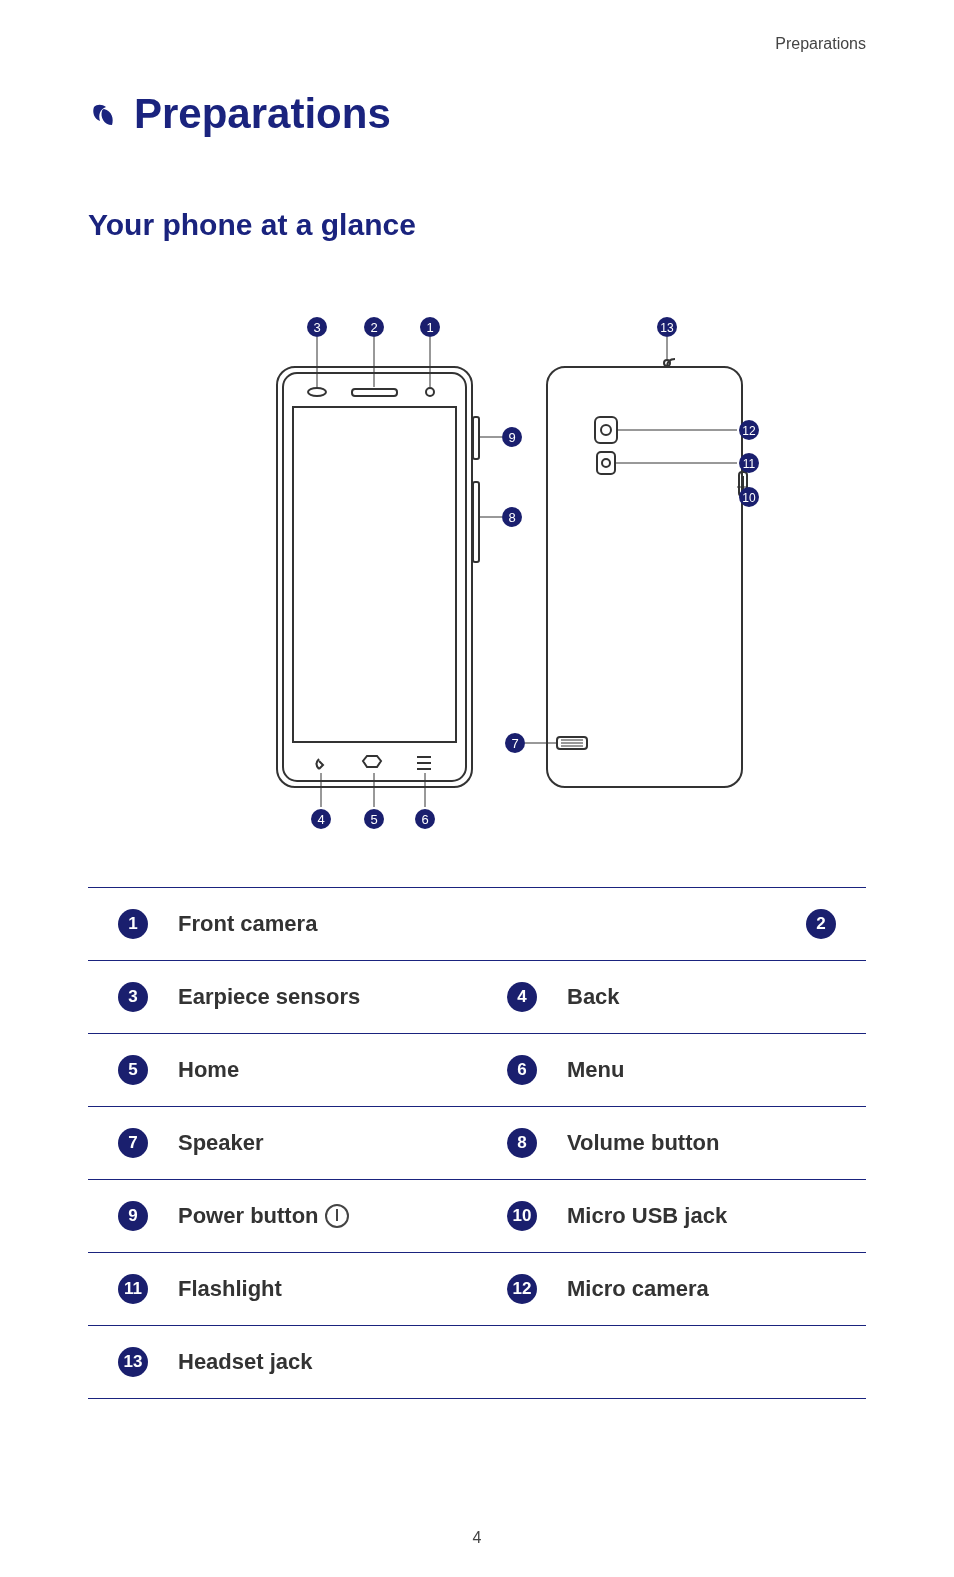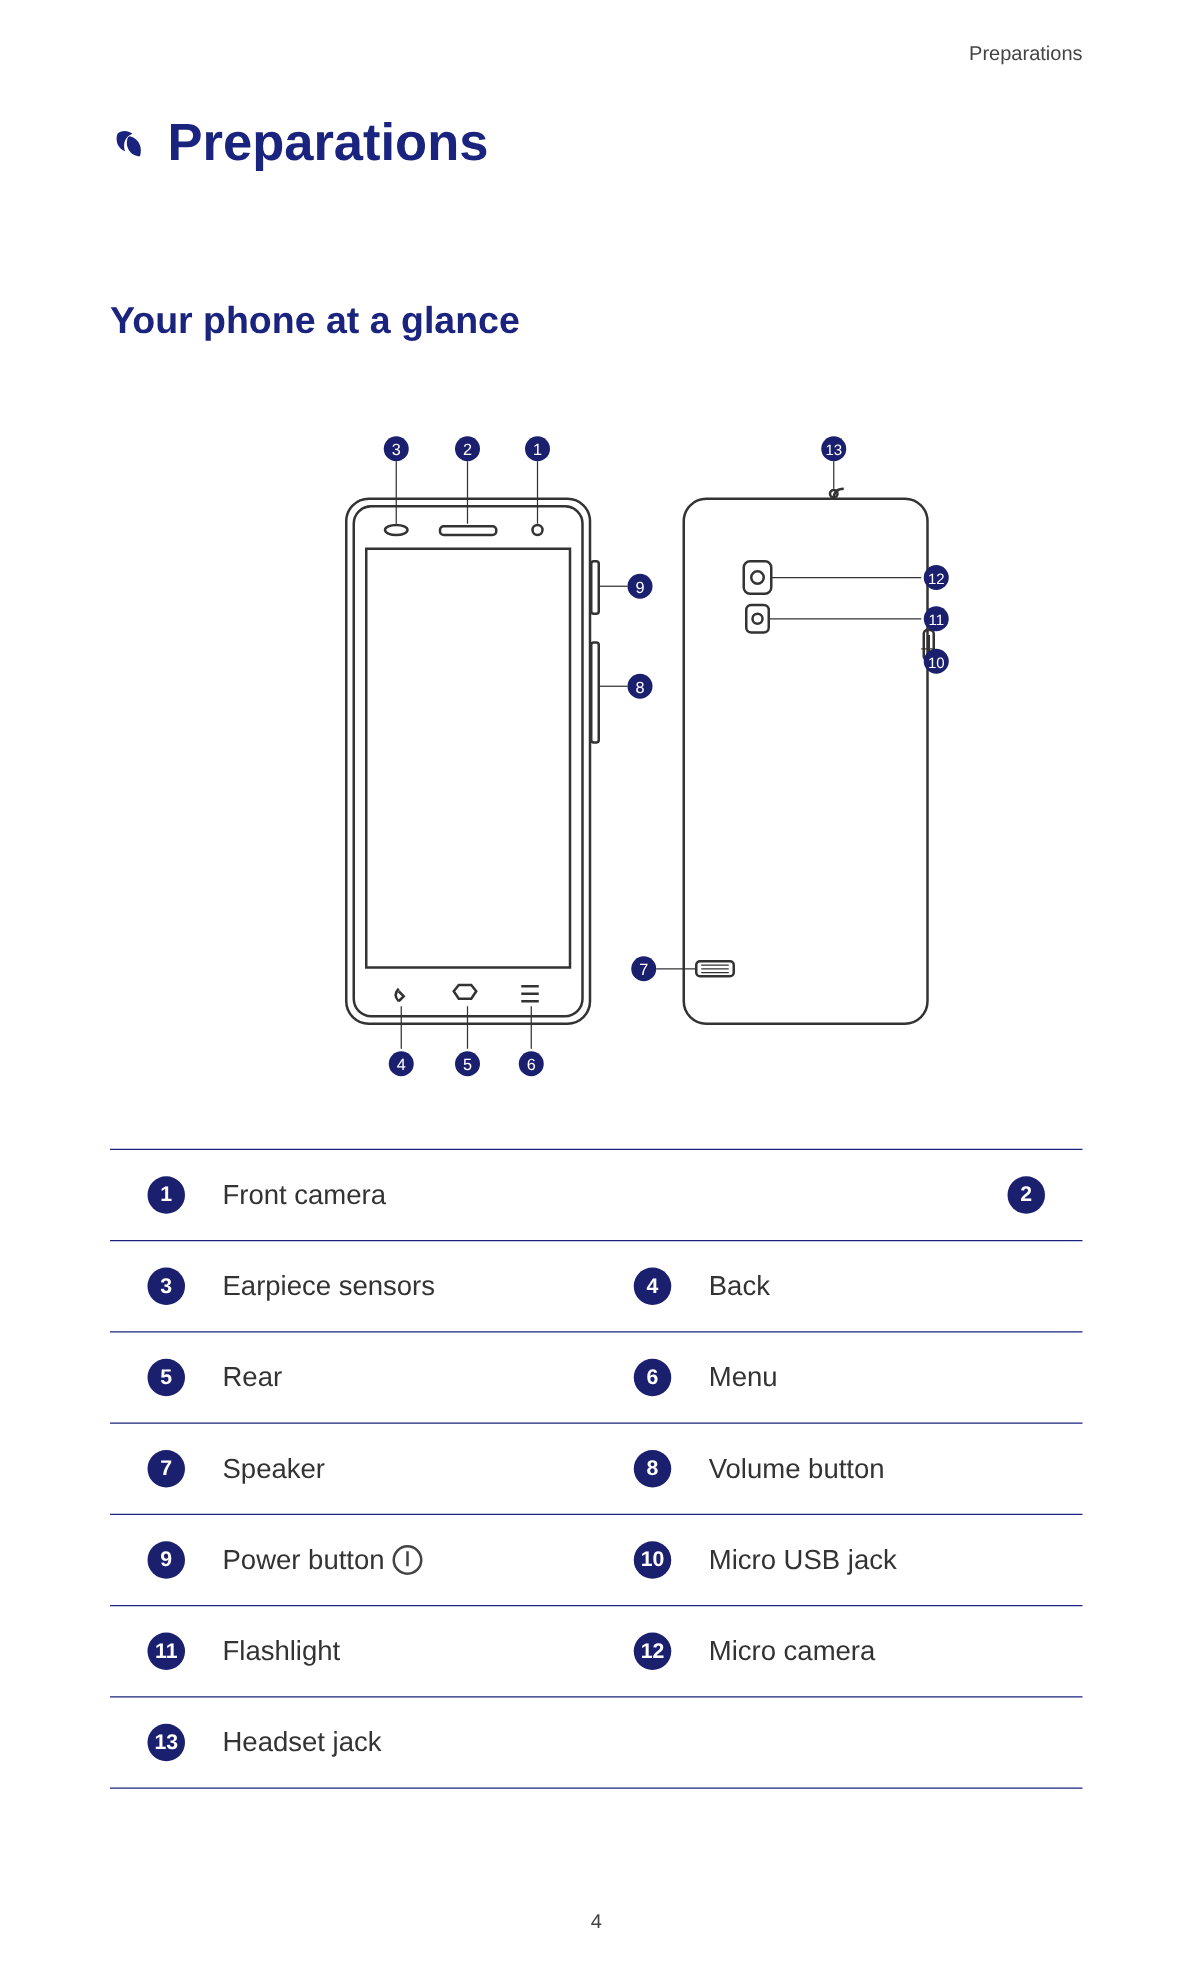--- a/index.html
+++ b/index.html
@@ -36,21 +36,21 @@
     height:34px;
     margin-right:12px;
     flex:0 0 auto;
   }
   .chapter-title{
     font-size:42px;
     font-weight:bold;
     color:#1a237e;
   }
   .section-title{
-    margin-top:102px;
+    margin-top:70px;
     font-size:30px;
     font-weight:bold;
     color:#1a237e;
   }
   .diagram{
     margin-top:55px;
     display:flex;
     justify-content:center;
   }
   .diagram svg{
@@ -76,20 +76,21 @@
   }
   .legend-cell.num{
     width:90px;
     flex:0 0 90px;
     justify-content:center;
   }
   .legend-cell.text{
     flex:1;
     color:#333;
     font-size:22px;
+    font-weight:bold;
   }
   .legend-cell.text.empty{visibility:hidden;}
   .num-badge{
     display:inline-flex;
     align-items:center;
     justify-content:center;
     min-width:30px;
     height:30px;
     padding:0 6px;
     border-radius:15px;
@@ -263,21 +264,21 @@
       <div class="legend-cell num">
           <span class="num-badge">4</span>
         </div>
       <div class="legend-cell text">Back</div>
     </div>
 
     <div class="legend-row">
       <div class="legend-cell num">
           <span class="num-badge">5</span>
         </div>
-      <div class="legend-cell text">Rear</div>
+      <div class="legend-cell text">Home</div>
       <div class="legend-cell num">
           <span class="num-badge">6</span>
         </div>
       <div class="legend-cell text">Menu</div>
     </div>
 
     <div class="legend-row">
       <div class="legend-cell num">
           <span class="num-badge">7</span>
         </div>

